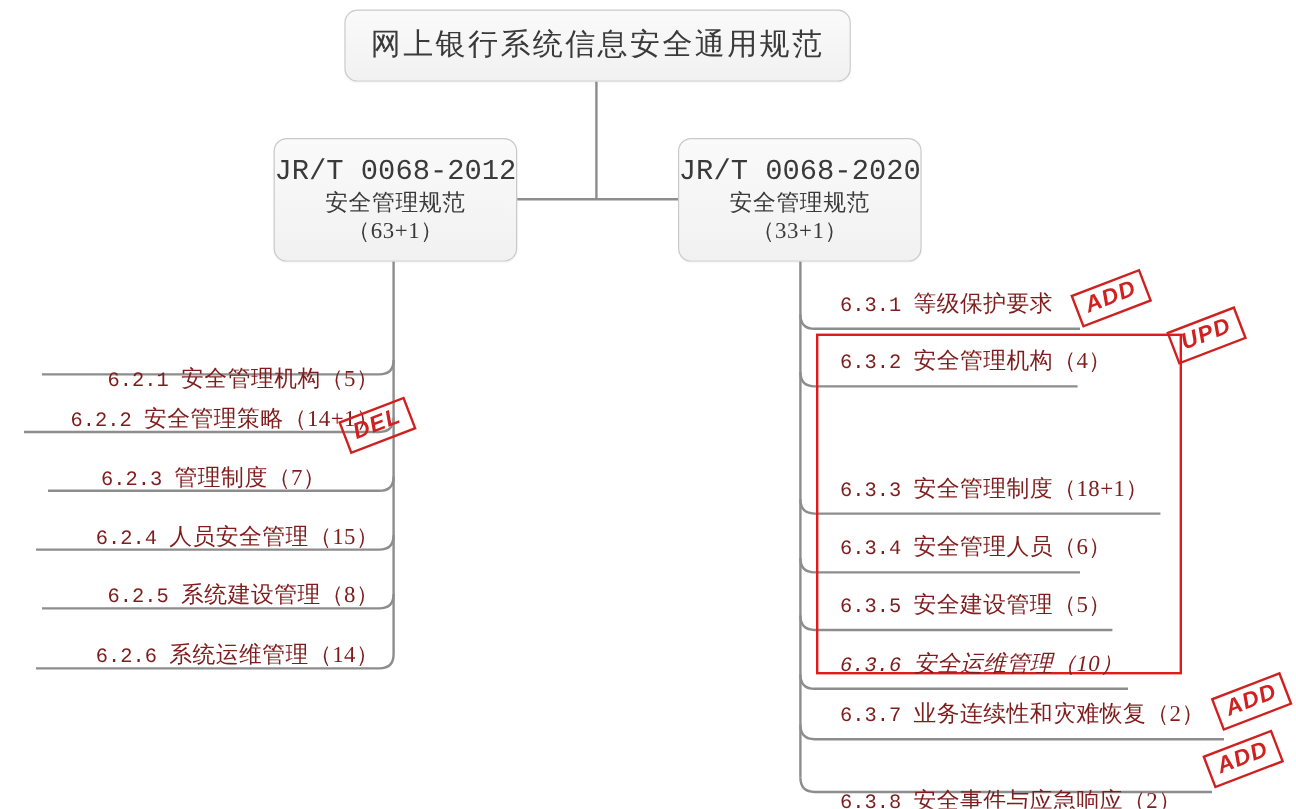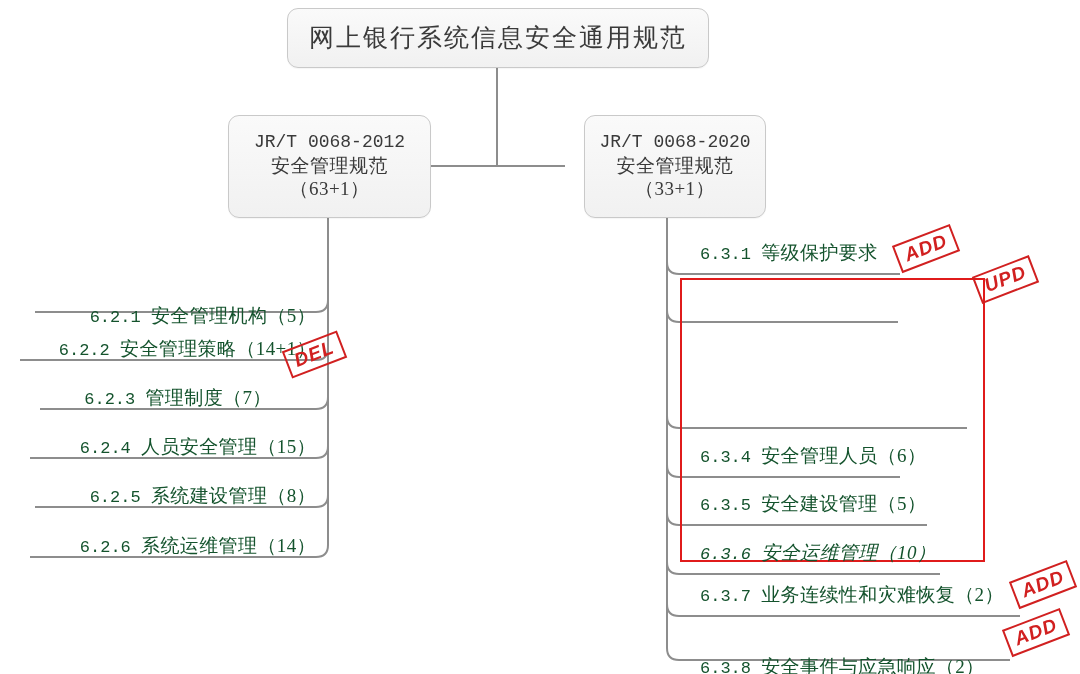--- a/index.html
+++ b/index.html
@@ -27,31 +27,31 @@
   }
   .node .ln{display:block;line-height:1.22;white-space:nowrap;}
 
   #root-node{
     left:287px;top:8px;width:422px;height:60px;
     font-size:25px;
   }
   #root-node .ln{letter-spacing:2px;}
 
   #node-2012{left:228px;top:115px;width:203px;height:103px;font-size:19px;}
-  #node-2020{left:584px;top:115px;width:182px;height:103px;font-size:19px;}
-  .node .mono{font-family:"Liberation Mono","DejaVu Sans Mono",monospace;font-size:18px;letter-spacing:0px;}
+  #node-2020{left:565px;top:115px;width:203px;height:103px;font-size:19px;}
+  .node .mono{font-family:"Liberation Mono","DejaVu Sans Mono",monospace;font-size:24px;letter-spacing:0px;}
 
   
   #wires{position:absolute;left:0;top:0;width:1080px;height:674px;}
 
   
   .leaf{
     position:absolute;
     font-size:19px;
-    color:#14532d;
+    color:#7f1d1d;
     white-space:nowrap;
     letter-spacing:.4px;
     font-family:"Liberation Serif","DejaVu Serif",serif;
   }
   .leaf .num{font-family:"Liberation Mono","DejaVu Sans Mono",monospace;font-size:17px;letter-spacing:0;}
   .leaf.right-side{text-align:left;}
   .leaf.left-side{text-align:right;}
 
   
   .stamp{
@@ -152,20 +152,28 @@
     <span class="num">6.2.6 </span>
     <span>系统运维管理（14）</span>
   </div>
 
   <div id="upd-box"></div>
 
   <div class="leaf right-side" style="left:700px;top:240px;">
     <span class="num">6.3.1 </span>
     <span>等级保护要求</span>
   </div>
+  <div class="leaf right-side" style="left:700px;top:288px;">
+    <span class="num">6.3.2 </span>
+    <span>安全管理机构（4）</span>
+  </div>
+  <div class="leaf right-side" style="left:700px;top:394px;">
+    <span class="num">6.3.3 </span>
+    <span>安全管理制度（18+1）</span>
+  </div>
   <div class="leaf right-side" style="left:700px;top:443px;">
     <span class="num">6.3.4 </span>
     <span>安全管理人员（6）</span>
   </div>
   <div class="leaf right-side" style="left:700px;top:491px;">
     <span class="num">6.3.5 </span>
     <span>安全建设管理（5）</span>
   </div>
   <div class="leaf right-side" style="left:700px;top:540px;font-style:italic;">
     <span class="num">6.3.6 </span>

